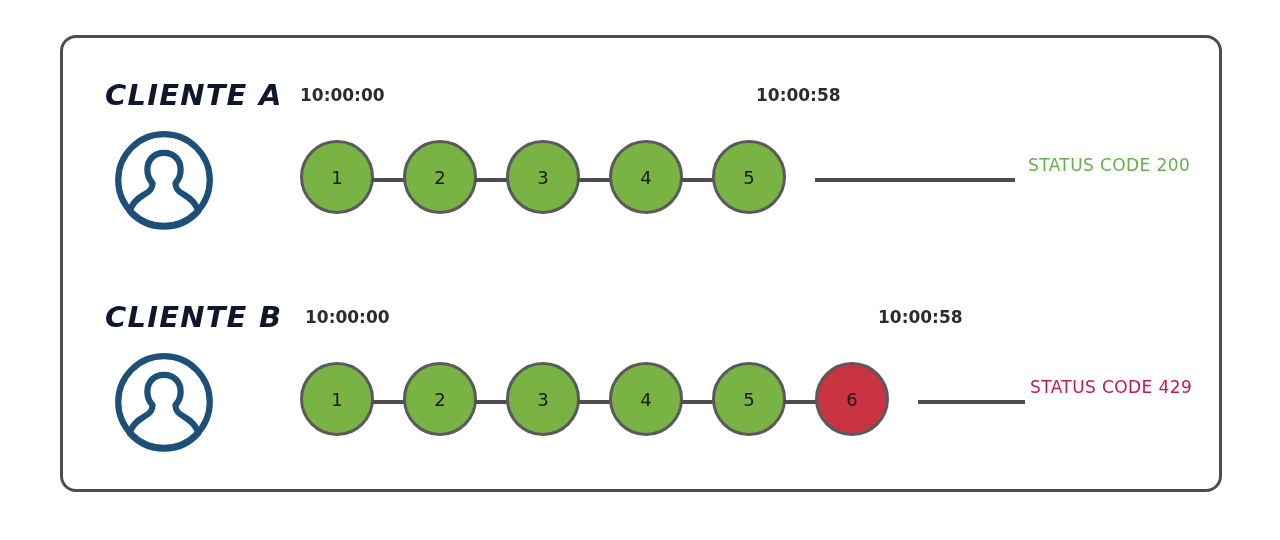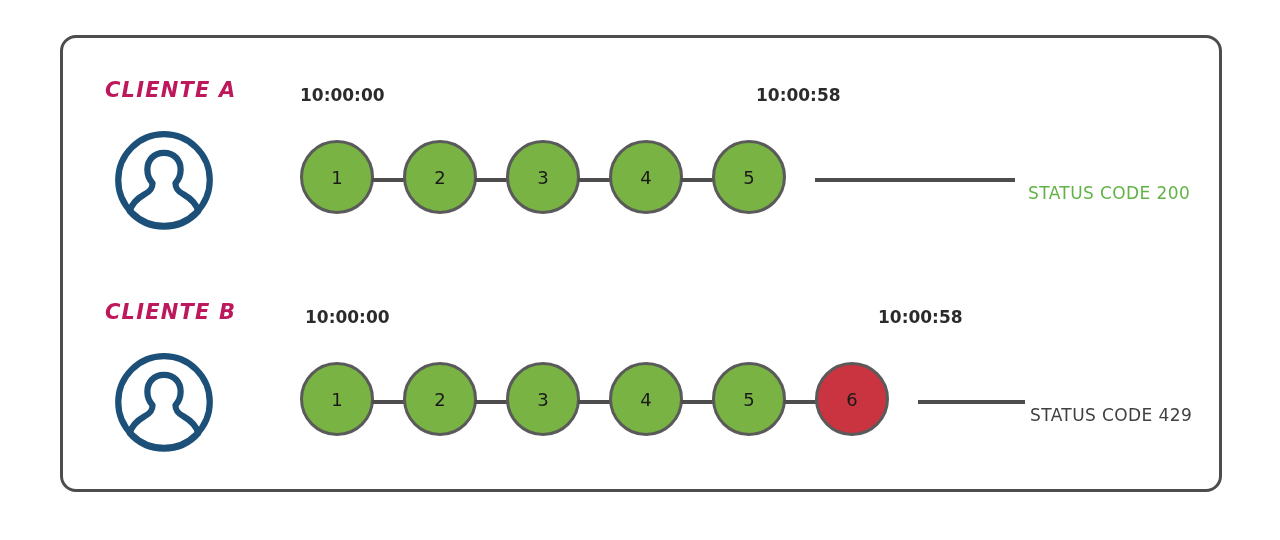--- a/index.html
+++ b/index.html
@@ -43,25 +43,25 @@
   }
   #row-a { top: 0px; }
   #row-b { top: 222px; }
 
   
   .client-label {
     position: absolute;
     left: 105px;
     top: 78px;
     font-family: "DejaVu Sans", sans-serif;
-    font-size: 21px;
+    font-size: 29px;
     font-style: italic;
     font-weight: 600;
     letter-spacing: 1.2px;
-    color: #be185d;
+    color: #0f172a;
     white-space: nowrap;
   }
 
   
   .avatar {
     position: absolute;
     left: 112px;
     top: 128px;
     width: 104px;
     height: 104px;
@@ -122,21 +122,20 @@
     position: absolute;
     text-align: center;
     font-family: "DejaVu Sans", sans-serif;
     white-space: nowrap;
     line-height: 1.22;
   }
   .status .code {
     display: block;
     font-size: 17px;
     letter-spacing: 0.4px;
-    margin-top: 28px;
   }
   .status .detail {
     display: block;
     font-size: 15px;
   }
   .status.ok   { color: #62b347; }
   .status.fail { color: #cc2936; }
 </style>
 </head>
 <body>
@@ -182,17 +181,17 @@
         <div class="connector" style="left: 175px; width: 33px; background: rgb(77, 77, 77);"></div>
         <div class="node ok" style="left: 206px; background: rgb(121, 179, 67); border-color: rgb(90, 90, 90);">3</div>
         <div class="connector" style="left: 278px; width: 33px; background: rgb(77, 77, 77);"></div>
         <div class="node ok" style="left: 309px; background: rgb(121, 179, 67); border-color: rgb(90, 90, 90);">4</div>
         <div class="connector" style="left: 381px; width: 33px; background: rgb(77, 77, 77);"></div>
         <div class="node ok" style="left: 412px; background: rgb(121, 179, 67); border-color: rgb(90, 90, 90);">5</div>
         <div class="connector" style="left: 484px; width: 33px; background: rgb(77, 77, 77);"></div>
         <div class="node fail" style="left: 515px; background: rgb(201, 52, 64); border-color: rgb(90, 90, 90);">6</div>
       </div>
       <div class="tail" style="left: 918px; width: 107px; background: rgb(77, 77, 77);"></div>
-      <div class="status fail" style="left: 1030px; top: 155px; color: #404040;">
+      <div class="status fail" style="left: 1030px; top: 155px; color: #be185d;">
         <span class="code">STATUS CODE 429</span>
       </div>
     </div>
 </div>
 
 </body></html>

